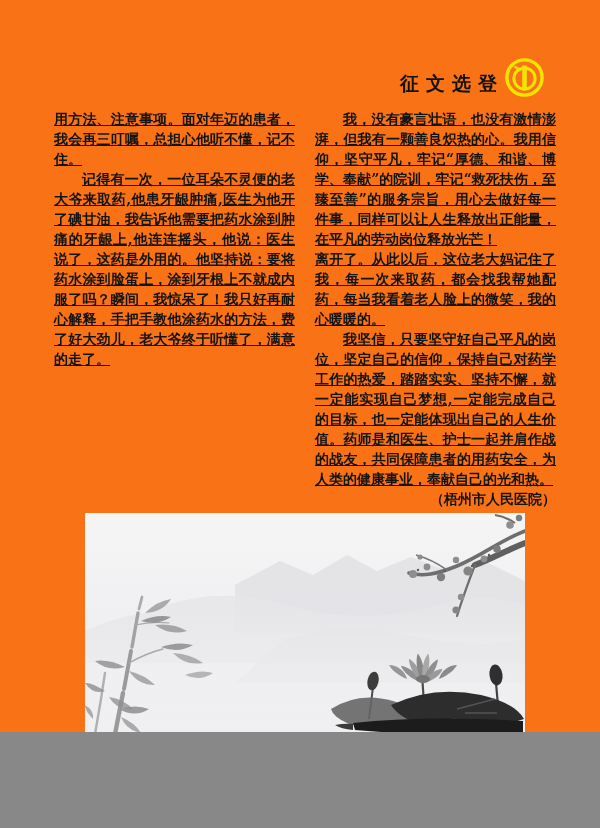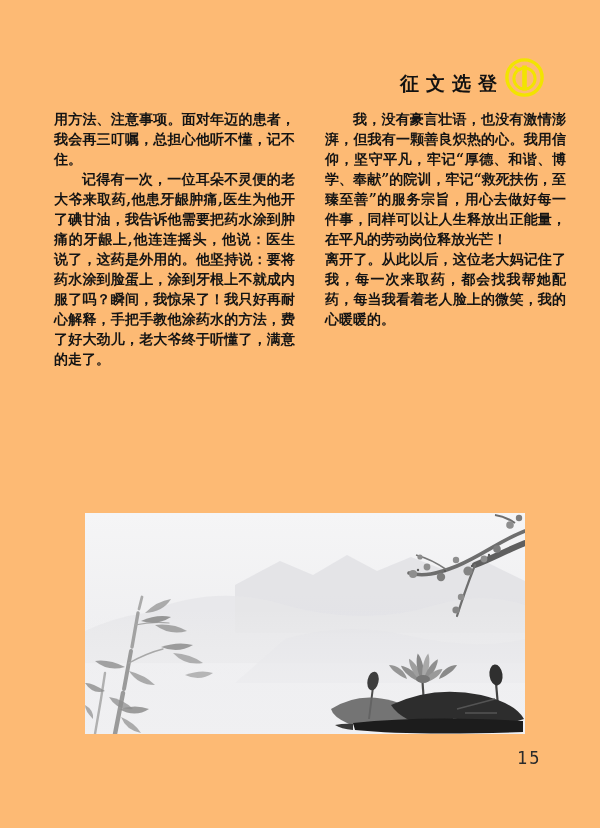--- a/index.html
+++ b/index.html
@@ -1,35 +1,35 @@
 <!DOCTYPE html>
 <html><head>
 <meta charset="utf-8">
 <style>
   html,body{margin:0;padding:0;background:#888;}
   .page{
     position:relative;
-    width:600px;height:828px;
-    background:#fdba74;
+    width:600px;height:732px;
+    background:#f97316;
     overflow:hidden;
     font-family:"DejaVu Serif", serif;
     color:#141414;
   }
   
   .hdr{position:absolute;top:71px;right:96px;display:flex;align-items:center;}
   .hdr-title{
     font-size:19px;font-weight:bold;letter-spacing:7px;
     color:#111;white-space:nowrap;
     font-family:"DejaVu Serif", serif;
   }
   .logo{position:absolute;top:57px;left:504px;width:41px;height:41px;}
   
   .cols{
     position:absolute;left:54px;top:109px;width:497px;
-    display:flex;gap:30px;z-index:2;
+    display:flex;gap:20px;z-index:2;text-decoration:underline;
   }
   .col{flex:0 0 241px;width:241px;}
   .para{
     margin:0;
     font-size:14px;line-height:20px;
     text-align:justify;text-justify:inter-ideograph;
     word-break:break-all;
     font-weight:600;
     color:#141414;
   }
@@ -65,20 +65,21 @@
   </svg>
 
   <div class="cols">
     <section class="col">
         <p class="para">用方法、注意事项。面对年迈的患者，我会再三叮嘱，总担心他听不懂，记不住。</p>
         <p class="para indent">记得有一次，一位耳朵不灵便的老大爷来取药,他患牙龈肿痛,医生为他开了碘甘油，我告诉他需要把药水涂到肿痛的牙龈上,他连连摇头，他说：医生说了，这药是外用的。他坚持说：要将药水涂到脸蛋上，涂到牙根上不就成内服了吗？瞬间，我惊呆了！我只好再耐心解释，手把手教他涂药水的方法，费了好大劲儿，老大爷终于听懂了，满意的走了。</p>
       </section>
     <section class="col">
         <p class="para indent">我，没有豪言壮语，也没有激情澎湃，但我有一颗善良炽热的心。我用信仰，坚守平凡，牢记“厚德、和谐、博学、奉献”的院训，牢记“救死扶伤，至臻至善”的服务宗旨，用心去做好每一件事，同样可以让人生释放出正能量，在平凡的劳动岗位释放光芒！</p>
         <p class="para">离开了。从此以后，这位老大妈记住了我，每一次来取药，都会找我帮她配药，每当我看着老人脸上的微笑，我的心暖暖的。</p>
+        <p class="para indent">我坚信，只要坚守好自己平凡的岗位，坚定自己的信仰，保持自己对药学工作的热爱，踏踏实实、坚持不懈，就一定能实现自己梦想,一定能完成自己的目标，也一定能体现出自己的人生价值。药师是和医生、护士一起并肩作战的战友，共同保障患者的用药安全，为人类的健康事业，奉献自己的光和热。<span class="attribution">（梧州市人民医院）</span></p>
       </section>
   </div>
 
   <div class="artwork">
     <svg width="440" height="221" viewBox="0 0 440 221" xmlns="http://www.w3.org/2000/svg">
       <defs>
         <linearGradient id="mist" x1="0" y1="0" x2="0" y2="1">
           <stop offset="0" stop-color="#f5f5f6"></stop>
           <stop offset="0.55" stop-color="#efeff1"></stop>
           <stop offset="1" stop-color="#ececee"></stop>

